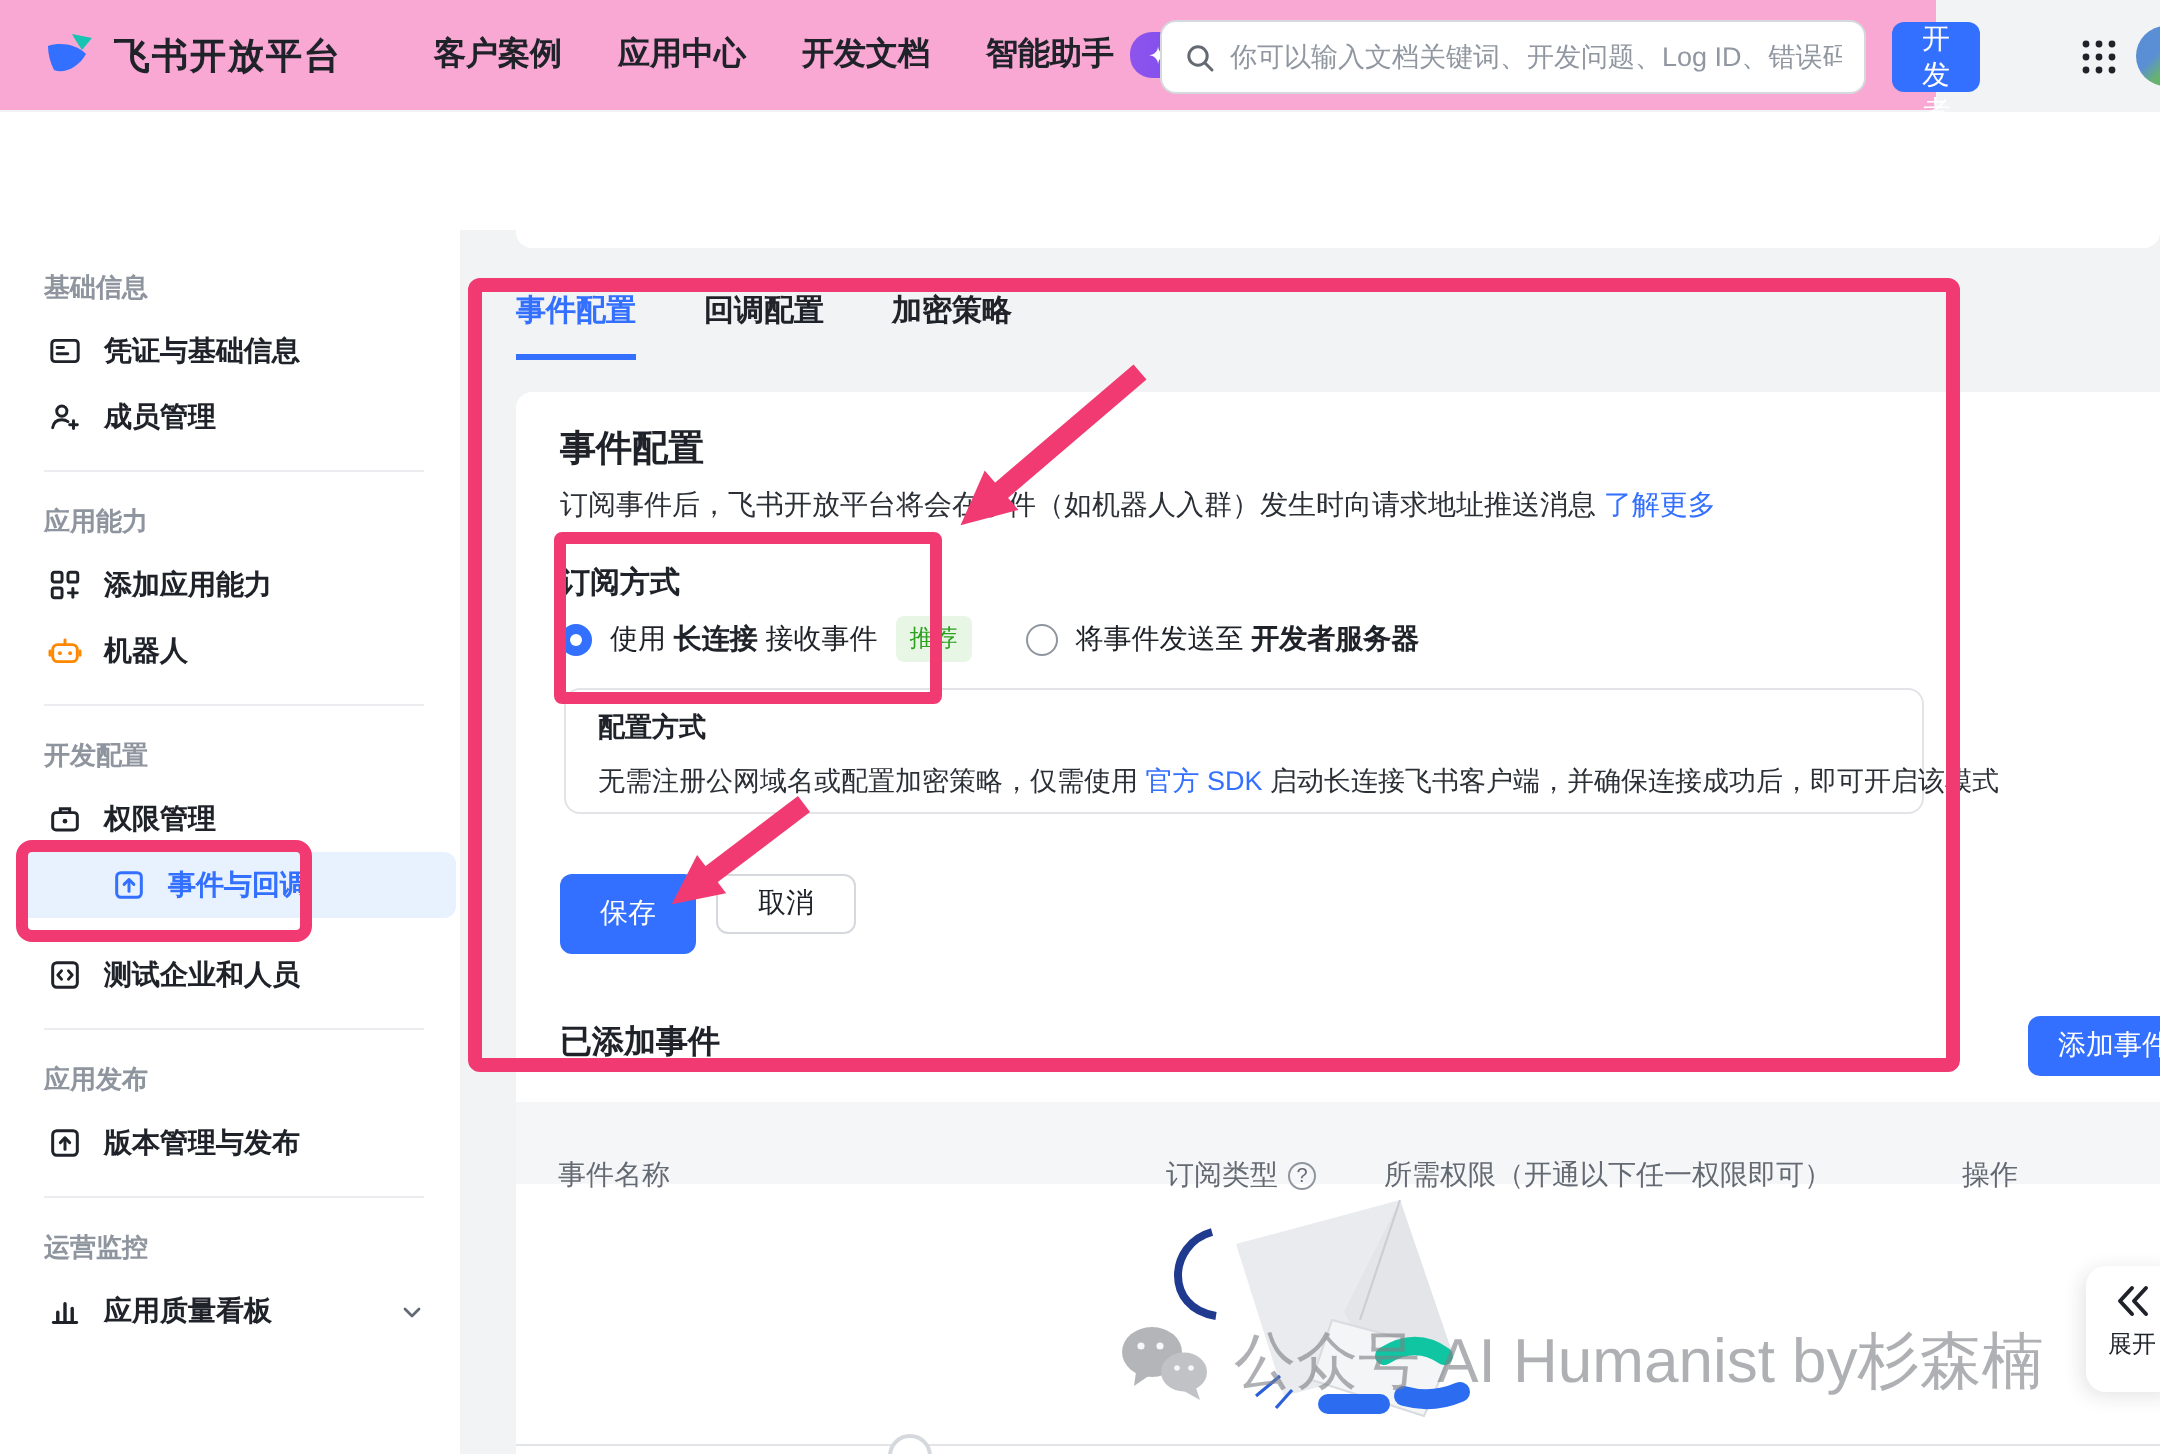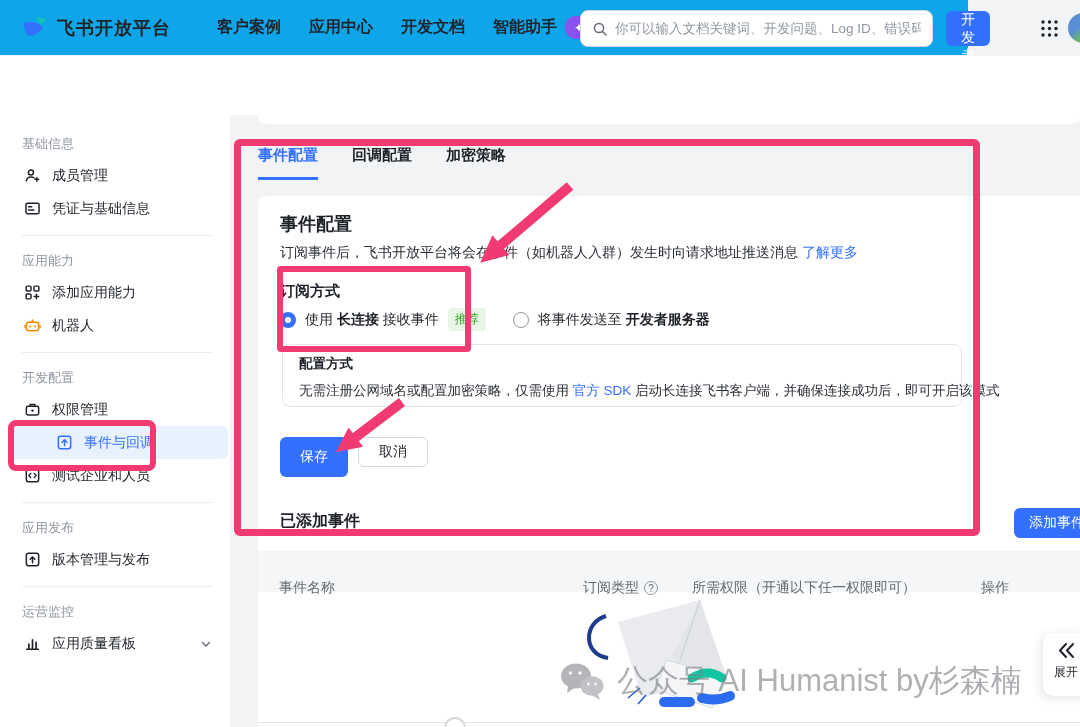--- a/index.html
+++ b/index.html
@@ -3,21 +3,21 @@
 <meta charset="utf-8">
 <style>
   * { margin:0; padding:0; box-sizing:border-box; }
   html,body { width:1080px; height:727px; }
   body {
     position:relative; overflow:hidden;
     font-family:"Liberation Sans","DejaVu Sans",sans-serif;
     background:#f2f3f5; color:#1f2329;
   }
   
-  .topnav { position:absolute; left:0; top:0; width:968px; height:56px; background:#0ea5e9;
+  .topnav { position:absolute; left:0; top:0; width:968px; height:56px; background:#f9a8d4;
             border-bottom:1px solid #f1f2f4; display:flex; align-items:center; z-index:6; }
   .logo { display:flex; align-items:center; gap:8px; margin-left:22px; }
   .logo-text { font-size:18px; font-weight:bold; letter-spacing:1px; }
   .nav-menu { display:flex; align-items:center; gap:28px; margin-left:46px; font-size:16px; font-weight:600; }
   .nav-item { display:flex; align-items:center; gap:8px; cursor:pointer; white-space:nowrap; }
   .ai-badge { display:inline-flex; align-items:center; gap:4px; background:linear-gradient(90deg,#8d55ed,#6c3df0);
               color:#fff; font-size:12px; font-weight:400; padding:3px 9px; border-radius:11px; }
   .search-box { position:absolute; left:580px; top:10px; width:353px; height:37px; border:1px solid #d5d8dc;
                 border-radius:8px; background:#fff; display:flex; align-items:center; padding:0 11px; gap:7px; }
   .search-box input { border:none; outline:none; flex:1; font-size:13.5px; font-family:inherit; color:#1f2329; background:transparent; }
@@ -40,25 +40,25 @@
   .app-sub-row { position:absolute; left:122px; top:90px; display:flex; align-items:center; font-size:12px; color:#646a73; }
   .redact-dark { display:inline-block; width:12px; height:13px; background:#3a3d42; margin-left:1px; }
   .redact-light { display:inline-block; width:15px; height:13px; background:#e3e4e6; margin-left:24px; }
   .notice-banner { position:absolute; left:255px; top:63px; width:305px; height:42px; background:#fdf4e6;
                    border-radius:6px; display:flex; align-items:center; padding:0 15px; gap:9px; }
   .notice-icon { width:16px; height:16px; border-radius:50%; background:#ff8800; color:#fff; font-size:11px;
                  font-weight:bold; display:flex; align-items:center; justify-content:center; flex:none; }
   .notice-text { font-size:14px; }
   .notice-link { font-size:14px; color:#3370ff; margin-left:auto; cursor:pointer; }
   
-  .sidebar { position:absolute; left:0; top:115px; width:230px; height:612px; background:#fff; padding-top:14px; z-index:4; }
+  .sidebar { position:absolute; left:0; top:115px; width:230px; height:612px; background:#fff; padding-top:14px; z-index:4;font-weight:bold; }
   .side-label { font-size:13px; color:#8f959e; padding:6px 0 6px 22px; }
   .side-item { height:33px; display:flex; align-items:center; gap:11px; padding-left:22px; font-size:14px;
                cursor:pointer; margin:0 2px; border-radius:6px; }
-  .side-item.active { background:#e8f1fe; color:#3370ff; margin:0 0 0 8px; width:220px;padding-left:48px; }
+  .side-item.active { background:#e8f1fe; color:#3370ff; margin:0 0 12px 8px; width:220px;padding-left:48px; }
   .side-item svg { flex:none; }
   .side-div { height:1px; background:#ebedf0; margin:10px 18px 10px 22px; }
   .chev-down { margin-left:auto; margin-right:16px; }
   
   .card-remnant { position:absolute; left:258px; top:115px; width:822px; height:9px; background:#fff;
                   border-radius:0 0 8px 8px; }
   .tabbar { position:absolute; left:258px; top:146px; display:flex; gap:34px; font-size:15px; z-index:3; }
   .tab { padding-bottom:12px; cursor:pointer; font-weight:600; }
   .tab.active { color:#3370ff; border-bottom:3px solid #3370ff; }
   .card { position:absolute; left:258px; top:196px; width:822px; height:531px; background:#fff;
@@ -175,34 +175,34 @@
 <div class="notice-banner">
   <span class="notice-icon">!</span>
   <span class="notice-text">应用发布后，当前配置方可生效</span>
   <span class="notice-link">创建版本</span>
 </div>
 
 <aside class="sidebar">
   <div class="side-label">基础信息</div>
   <div class="side-item">
     <svg width="17" height="17" viewBox="0 0 16 16">
+      <rect x="1.8" y="3" width="12.4" height="10" rx="1.6" fill="none" stroke="#1f2329" stroke-width="1.4"></rect>
+      <line x1="4.3" y1="6.3" x2="7.3" y2="6.3" stroke="#1f2329" stroke-width="1.4" stroke-linecap="round"></line>
+      <line x1="4.3" y1="9.3" x2="9.3" y2="9.3" stroke="#1f2329" stroke-width="1.4" stroke-linecap="round"></line>
+    </svg>
+    <span>凭证与基础信息</span>
+  </div>
+  <div class="side-item">
+    <svg width="17" height="17" viewBox="0 0 16 16">
       <circle cx="6.5" cy="5.2" r="2.4" fill="none" stroke="#1f2329" stroke-width="1.4"></circle>
       <path d="M2.2 13 C2.6 10.6 4.3 9.3 6.5 9.3 C7.6 9.3 8.6 9.6 9.4 10.2" fill="none" stroke="#1f2329" stroke-width="1.4" stroke-linecap="round"></path>
       <line x1="12" y1="9.8" x2="12" y2="13.4" stroke="#1f2329" stroke-width="1.4" stroke-linecap="round"></line>
       <line x1="10.2" y1="11.6" x2="13.8" y2="11.6" stroke="#1f2329" stroke-width="1.4" stroke-linecap="round"></line>
     </svg>
     <span>成员管理</span>
-  </div>
-  <div class="side-item">
-    <svg width="17" height="17" viewBox="0 0 16 16">
-      <rect x="1.8" y="3" width="12.4" height="10" rx="1.6" fill="none" stroke="#1f2329" stroke-width="1.4"></rect>
-      <line x1="4.3" y1="6.3" x2="7.3" y2="6.3" stroke="#1f2329" stroke-width="1.4" stroke-linecap="round"></line>
-      <line x1="4.3" y1="9.3" x2="9.3" y2="9.3" stroke="#1f2329" stroke-width="1.4" stroke-linecap="round"></line>
-    </svg>
-    <span>凭证与基础信息</span>
   </div>
   <div class="side-div"></div>
   <div class="side-label">应用能力</div>
   <div class="side-item">
     <svg width="17" height="17" viewBox="0 0 16 16">
       <rect x="2" y="2" width="4.6" height="4.6" rx="1" fill="none" stroke="#1f2329" stroke-width="1.4"></rect>
       <rect x="9.4" y="2" width="4.6" height="4.6" rx="1" fill="none" stroke="#1f2329" stroke-width="1.4"></rect>
       <rect x="2" y="9.4" width="4.6" height="4.6" rx="1" fill="none" stroke="#1f2329" stroke-width="1.4"></rect>
       <line x1="11.7" y1="9.6" x2="11.7" y2="13.8" stroke="#1f2329" stroke-width="1.4" stroke-linecap="round"></line>
       <line x1="9.6" y1="11.7" x2="13.8" y2="11.7" stroke="#1f2329" stroke-width="1.4" stroke-linecap="round"></line>

